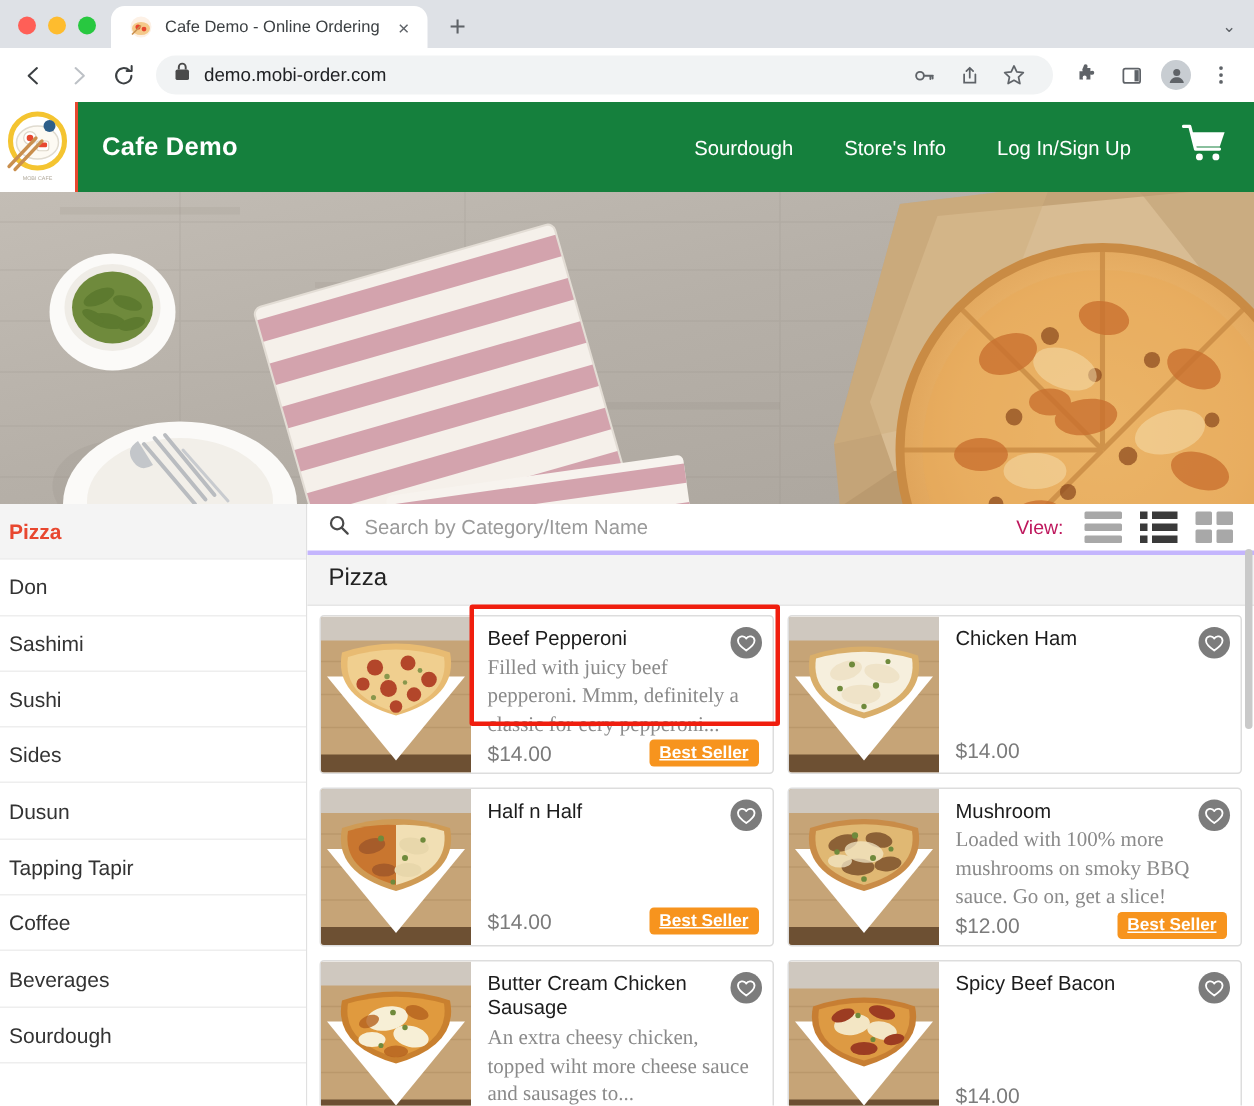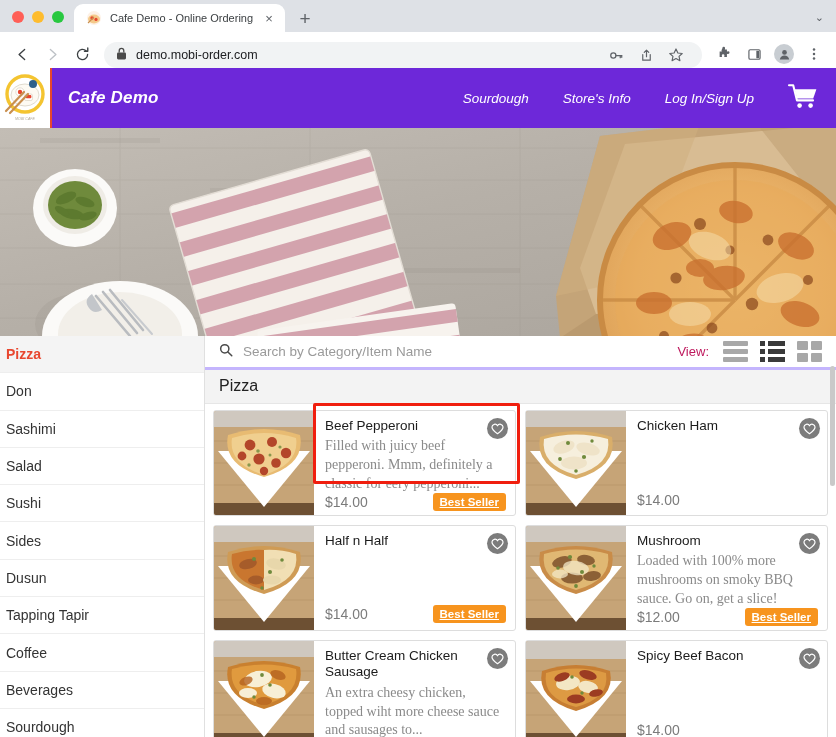--- a/index.html
+++ b/index.html
@@ -36,21 +36,21 @@
   .tab-close { font-size: 13px; color: #5f6368; width: 16px; text-align: center; line-height: 1; }
   .newtab {
     width: 28px; height: 28px; margin-left: 6px; margin-bottom: 0;
     display: flex; align-items: center; justify-content: center;
     font-size: 19px; color: #5f6368; line-height: 1;
   }
   .tabstrip-spacer { flex: 1; }
   .chev-down { color: #5f6368; font-size: 11px; padding: 0 12px 8px 0; }
 
   .toolbar {
-    height: 36px; background: #ffffff; display: flex; align-items: flex-end;
+    height: 36px; background: #ffffff; display: flex; align-items: center;
     padding: 0 8px; gap: 2px;
   }
   .tb-btn {
     width: 28px; height: 28px; display: flex; align-items: center;
     justify-content: center; color: #5f6368; font-size: 15px; border-radius: 50%;
   }
   .tb-btn.dim { color: #bdc1c6; }
   .omnibox {
     flex: 1; height: 26px; background: #f1f3f4; border-radius: 13px;
     display: flex; align-items: center; padding: 0 12px; gap: 9px;
@@ -58,23 +58,22 @@
   }
   .omni-url { font-size: 12.5px; color: #202124; }
   .omni-right { display: flex; align-items: center; gap: 2px; margin-left: auto; }
   .avatar-btn {
     width: 20px; height: 20px; border-radius: 50%; background: #c8cdd2;
     display: flex; align-items: center; justify-content: center;
   }
 
   
   .site-header {
-    height: 60px; background: #6d28d9; display: flex; align-items: center;
+    height: 60px; background: #15803d; display: flex; align-items: center;
     position: relative;
-    font-style: italic;
   }
   .logo-box {
     width: 52px; height: 60px; background: #ffffff; flex: 0 0 52px;
     display: flex; align-items: center; justify-content: center;
     border-right: 2px solid #e8472f;
   }
   .brand {
     color: #ffffff; font-size: 17px; font-weight: bold; margin-left: 16px;
     letter-spacing: .2px;
   }
@@ -432,21 +431,20 @@
     </g>
   </svg>
 </div>
 
 <div class="content">
 
   <div class="sidebar">
     <div class="cat active">Pizza</div>
     <div class="cat">Don</div>
     <div class="cat">Sashimi</div>
-    <div class="cat">Salad</div>
     <div class="cat">Sushi</div>
     <div class="cat">Sides</div>
     <div class="cat">Dusun</div>
     <div class="cat">Tapping Tapir</div>
     <div class="cat">Coffee</div>
     <div class="cat">Beverages</div>
     <div class="cat">Sourdough</div>
   </div>
 
   <div class="main">

